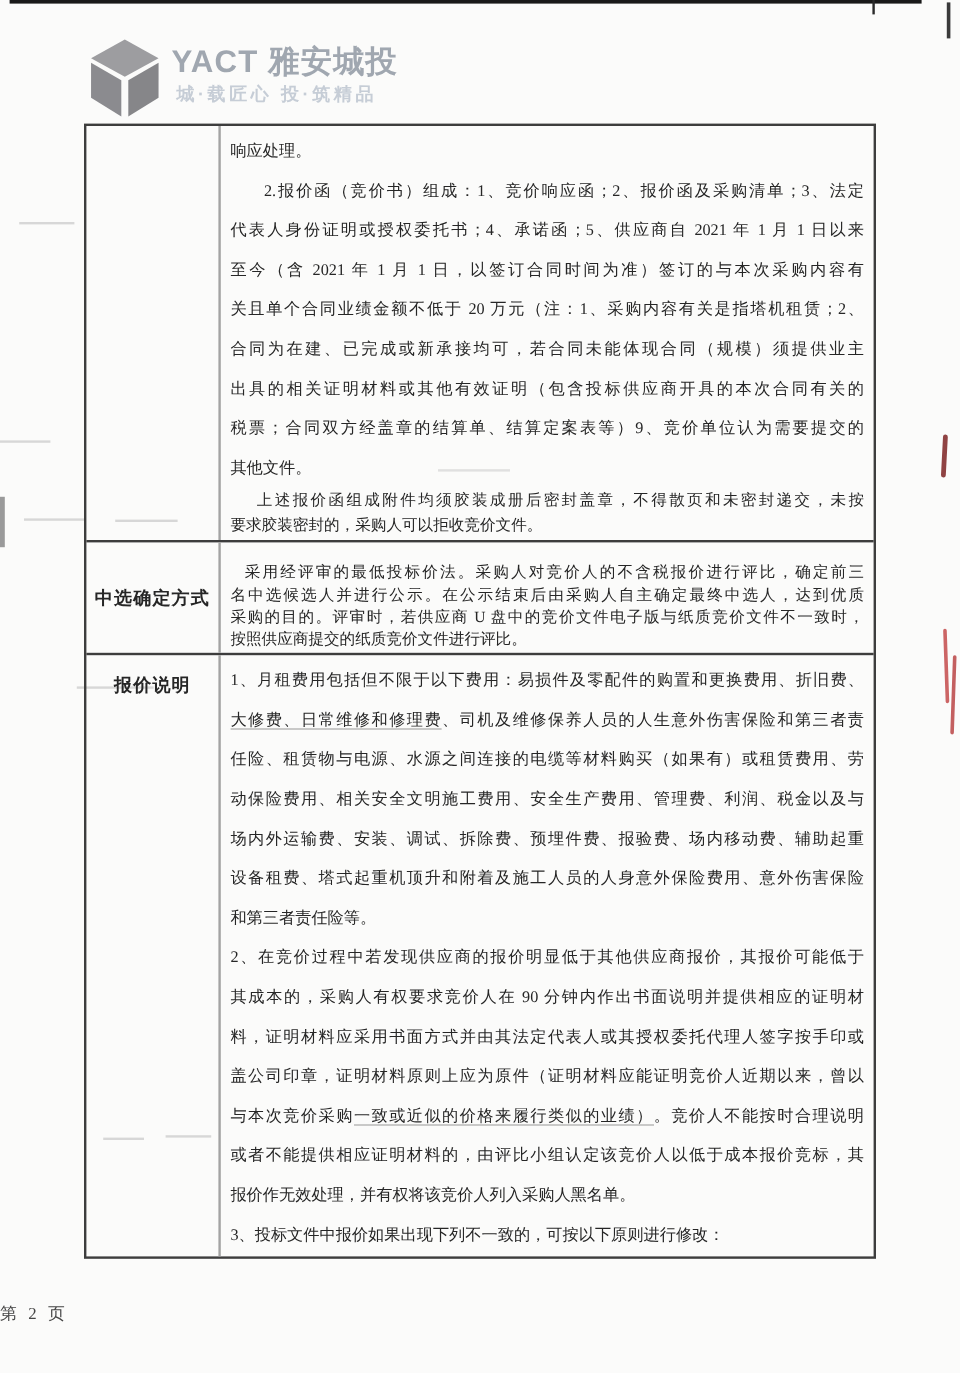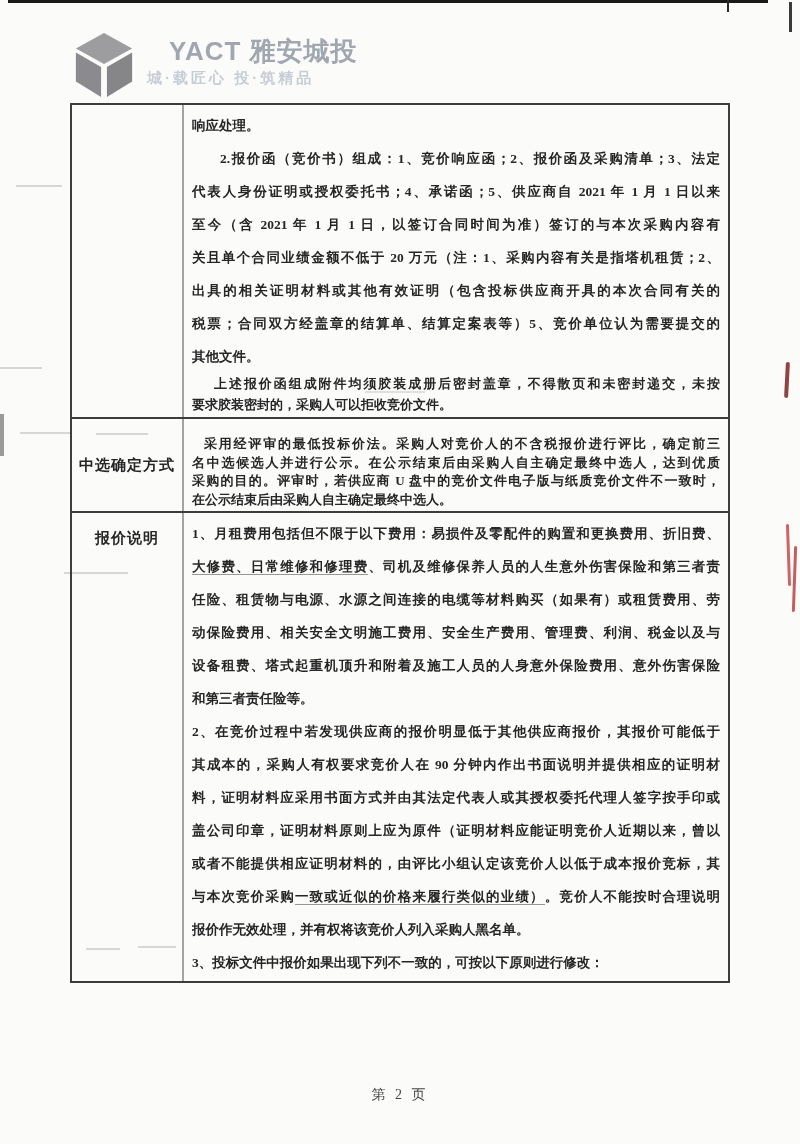--- a/index.html
+++ b/index.html
@@ -7,21 +7,21 @@
     width:800px;height:1144px;position:relative;overflow:hidden;
     background:#fbfbfa;
     font-family:"Liberation Serif","DejaVu Serif",serif;
     color:#262626;
   }
   
   .logo-cube{position:absolute;left:72px;top:30px;}
   .brand{
     position:absolute;left:143px;top:34px;
     font-family:"Liberation Sans","DejaVu Sans",sans-serif;
-    font-size:26px;font-weight:600;color:#a0a7b0;letter-spacing:1px;white-space:nowrap;margin-left:26px;
+    font-size:26px;font-weight:600;color:#a0a7b0;letter-spacing:1px;white-space:nowrap;
   }
   .tagline{
     position:absolute;left:147px;top:69px;
     font-family:"Liberation Sans","DejaVu Sans",sans-serif;
     font-size:15px;font-weight:600;color:#c6cdd6;letter-spacing:3px;white-space:nowrap;
   }
   
   .doc-table{
     position:absolute;left:70px;top:103px;width:660px;
     border:2px solid #3d3d3d;box-sizing:border-box;background:transparent;
@@ -29,31 +29,31 @@
   .t-row{display:flex;border-bottom:2px solid #3d3d3d;}
   .t-row:last-child{border-bottom:none;}
   .t-label{
     width:112px;flex:0 0 112px;border-right:2px solid #a3a3a3;box-sizing:border-box;
     display:flex;align-items:center;justify-content:center;
     font-size:15px;font-weight:700;letter-spacing:1px;white-space:nowrap;overflow:hidden;
   }
   .t-row:last-child .t-label{align-items:flex-start;padding-top:16px;}
   .t-content{flex:1;min-width:0;padding:4px 8px 2px 8px;box-sizing:border-box;}
   .ln{
-    height:33px;line-height:33px;font-size:13.5px;font-weight:700;
+    height:33px;line-height:33px;font-size:13.5px;font-weight:400;
     white-space:nowrap;overflow:hidden;
     text-align:justify;text-align-last:justify;
   }
   .ln.last{text-align-last:left;}
   .blk-tight .ln{height:21px;line-height:21px;font-size:13px;}
   .blk-tight2 .ln{height:18.5px;line-height:18.5px;font-size:13px;}
   .u{border-bottom:1.5px solid rgba(70,70,70,.55);}
   
   .footer{
-    position:absolute;left:0;top:1086px;width:800px;text-align:center;
+    position:absolute;left:0;top:1086px;width:800px;text-align:left;
     font-size:14px;color:#454545;letter-spacing:3px;
   }
   
   .art{position:absolute;}
   .top-line{left:8px;top:0;width:760px;height:3px;background:#191919;}
   .tick1{left:727px;top:0;width:2px;height:12px;background:#2a2a2a;}
   .tick2{left:789px;top:2px;width:3px;height:30px;background:#3a3a3a;}
   .left-mark{left:0;top:414px;width:4px;height:42px;background:#5a5a5a;opacity:.6;}
   .pen-a{left:785px;top:362px;width:4px;height:36px;background:#7d2222;border-radius:2px;transform:rotate(3deg);opacity:.85;}
   .pen-b{left:787px;top:524px;width:3px;height:62px;background:#c14040;transform:rotate(-2deg);opacity:.8;border-radius:2px;}
@@ -102,57 +102,59 @@
       <div class="t-label"></div>
       <div class="t-content">
         <div class="blk-wide">
           <div class="ln last">响应处理。</div>
         </div>
         <div class="blk-wide">
           <div class="ln" style="padding-left: 28px;">2.报价函（竞价书）组成：1、竞价响应函；2、报价函及采购清单；3、法定</div>
           <div class="ln">代表人身份证明或授权委托书；4、承诺函；5、供应商自 2021 年 1 月 1 日以来</div>
           <div class="ln">至今（含  2021 年 1 月 1 日，以签订合同时间为准）签订的与本次采购内容有</div>
           <div class="ln">关且单个合同业绩金额不低于 20 万元（注：1、采购内容有关是指塔机租赁；2、</div>
+          <div class="ln">合同为在建、已完成或新承接均可，若合同未能体现合同（规模）须提供业主</div>
           <div class="ln">出具的相关证明材料或其他有效证明（包含投标供应商开具的本次合同有关的</div>
-          <div class="ln">税票；合同双方经盖章的结算单、结算定案表等）5、竞价单位认为需要提交的</div>
+          <div class="ln">税票；合同双方经盖章的结算单、结算定案表等）9、竞价单位认为需要提交的</div>
           <div class="ln last">其他文件。</div>
         </div>
         <div class="blk-tight">
           <div class="ln" style="padding-left: 22px;">上述报价函组成附件均须胶装成册后密封盖章，不得散页和未密封递交，未按</div>
           <div class="ln last">要求胶装密封的，采购人可以拒收竞价文件。</div>
         </div>
       </div>
     </div>
     <div class="t-row">
       <div class="t-label">中选确定方式</div>
       <div class="t-content">
         <div class="blk-tight2">
           <div class="ln" style="padding-left: 12px; margin-top: 12px;">采用经评审的最低投标价法。采购人对竞价人的不含税报价进行评比，确定前三</div>
           <div class="ln">名中选候选人并进行公示。在公示结束后由采购人自主确定最终中选人，达到优质</div>
           <div class="ln">采购的目的。评审时，若供应商 U 盘中的竞价文件电子版与纸质竞价文件不一致时，</div>
-          <div class="ln last">在公示结束后由采购人自主确定最终中选人。</div>
+          <div class="ln last">按照供应商提交的纸质竞价文件进行评比。</div>
         </div>
       </div>
     </div>
     <div class="t-row">
       <div class="t-label">报价说明</div>
       <div class="t-content">
         <div class="blk-wide">
           <div class="ln">1、月租费用包括但不限于以下费用：易损件及零配件的购置和更换费用、折旧费、</div>
           <div class="ln"><span class="u">大修费、日常维修和修理费</span><span>、司机及维修保养人员的人生意外伤害保险和第三者责</span></div>
           <div class="ln">任险、租赁物与电源、水源之间连接的电缆等材料购买（如果有）或租赁费用、劳</div>
           <div class="ln">动保险费用、相关安全文明施工费用、安全生产费用、管理费、利润、税金以及与</div>
+          <div class="ln">场内外运输费、安装、调试、拆除费、预埋件费、报验费、场内移动费、辅助起重</div>
           <div class="ln">设备租费、塔式起重机顶升和附着及施工人员的人身意外保险费用、意外伤害保险</div>
           <div class="ln last">和第三者责任险等。</div>
           <div class="ln">2、在竞价过程中若发现供应商的报价明显低于其他供应商报价，其报价可能低于</div>
           <div class="ln">其成本的，采购人有权要求竞价人在 90 分钟内作出书面说明并提供相应的证明材</div>
           <div class="ln">料，证明材料应采用书面方式并由其法定代表人或其授权委托代理人签字按手印或</div>
           <div class="ln">盖公司印章，证明材料原则上应为原件（证明材料应能证明竞价人近期以来，曾以</div>
+          <div class="ln"><span>与本次竞价采购</span><span class="u">一致或近似的价格来履行类似的业绩）</span><span>。竞价人不能按时合理说明</span></div>
           <div class="ln">或者不能提供相应证明材料的，由评比小组认定该竞价人以低于成本报价竞标，其</div>
-          <div class="ln"><span>与本次竞价采购</span><span class="u">一致或近似的价格来履行类似的业绩）</span><span>。竞价人不能按时合理说明</span></div>
           <div class="ln last">报价作无效处理，并有权将该竞价人列入采购人黑名单。</div>
           <div class="ln last">3、投标文件中报价如果出现下列不一致的，可按以下原则进行修改：</div>
         </div>
       </div>
     </div>
   </div>
 
 <div class="footer">第 2 页</div>
 
 </body></html>

